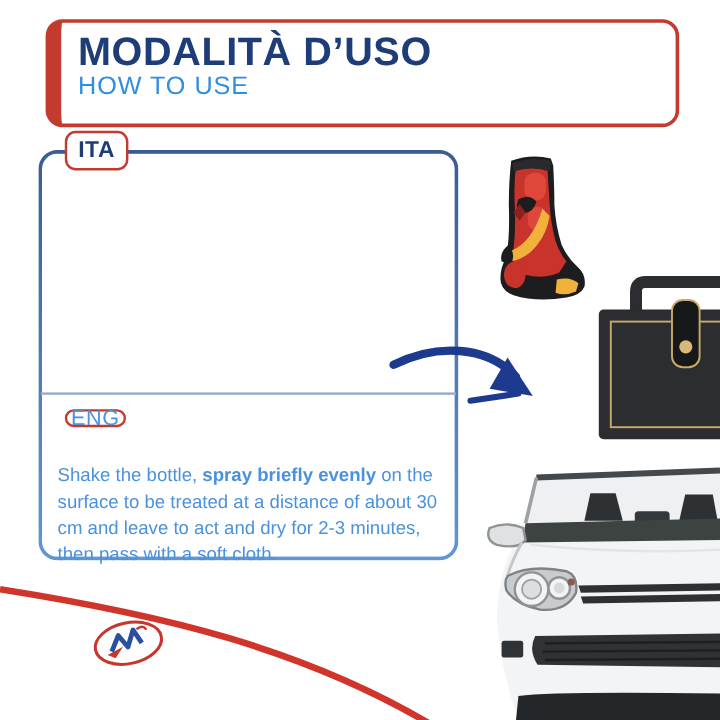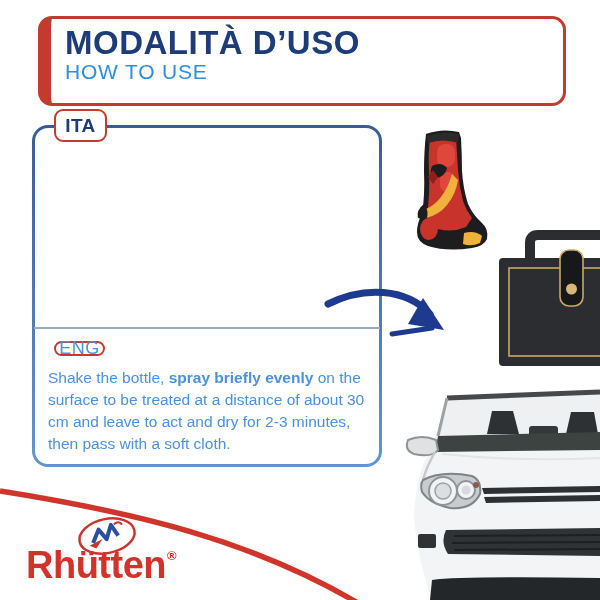--- a/index.html
+++ b/index.html
@@ -25,21 +25,21 @@
                linear-gradient(180deg,var(--border_top),var(--border_bottom)) border-box;}
   .divider{position:absolute;left:34px;top:327px;width:346px;height:2px;background:var(--divider);z-index:2;}
 
   .lang-tag{position:absolute;box-sizing:border-box;background:#fff;border:2.5px solid var(--red);
     border-radius:9px;display:flex;align-items:center;justify-content:center;z-index:3;}
   .tag-ita{left:54px;top:109px;width:53px;height:33px;font-size:19px;font-weight:bold;color:var(--navy);letter-spacing:0.5px;}
   .tag-eng{left:54px;top:312px;width:51px;height:15px;font-size:18px;color:var(--eng_blue);letter-spacing:0.5px;margin-top:29px;}
 
   .ita-text{position:absolute;left:48px;top:149px;width:332px;font-size:19.5px;line-height:27px;
     color:var(--ita_blue);z-index:2;}
-  .eng-text{position:absolute;left:48px;top:367px;width:334px;font-size:15.5px;line-height:22px;
+  .eng-text{position:absolute;left:48px;top:386px;width:334px;font-size:15.5px;line-height:22px;
     color:var(--eng_blue);z-index:2;}
   .ita-text b,.eng-text b{font-weight:bold;}
 
   .illus{position:absolute;z-index:2;}
   .arrow-wrap{position:absolute;left:322px;top:278px;width:136px;height:72px;z-index:5;}
   .swoosh-wrap{position:absolute;left:0;top:480px;width:600px;height:120px;z-index:1;}
 
   
   .logo-oval{position:absolute;left:76px;top:514px;width:62px;height:44px;transform:rotate(-12deg);z-index:3;}
   .brand-text{position:absolute;left:26px;top:544px;font-size:38px;font-weight:bold;
@@ -151,15 +151,14 @@
   </div>
 
   <div class="logo-oval">
     <svg width="62" height="44" viewBox="0 0 62 44">
       <ellipse cx="31" cy="22" rx="28" ry="17" fill="#ffffff" stroke="#c8352c" stroke-width="2.5"></ellipse>
       <path d="M12,28 L26,24 L18,32 Z" fill="#c8352c"></path>
       <path d="M16,26 L24,14 L30,25 L37,12 L42,24" fill="none" stroke="#2b4fa0" stroke-width="4" stroke-linejoin="round"></path>
       <path d="M40,12 q6,-3 8,2" fill="none" stroke="#c8352c" stroke-width="2"></path>
     </svg>
   </div>
-  <div class="brand-text"><span>Rhütten</span><sup>®</sup></div>
 
 </div>
 
 </body></html>

